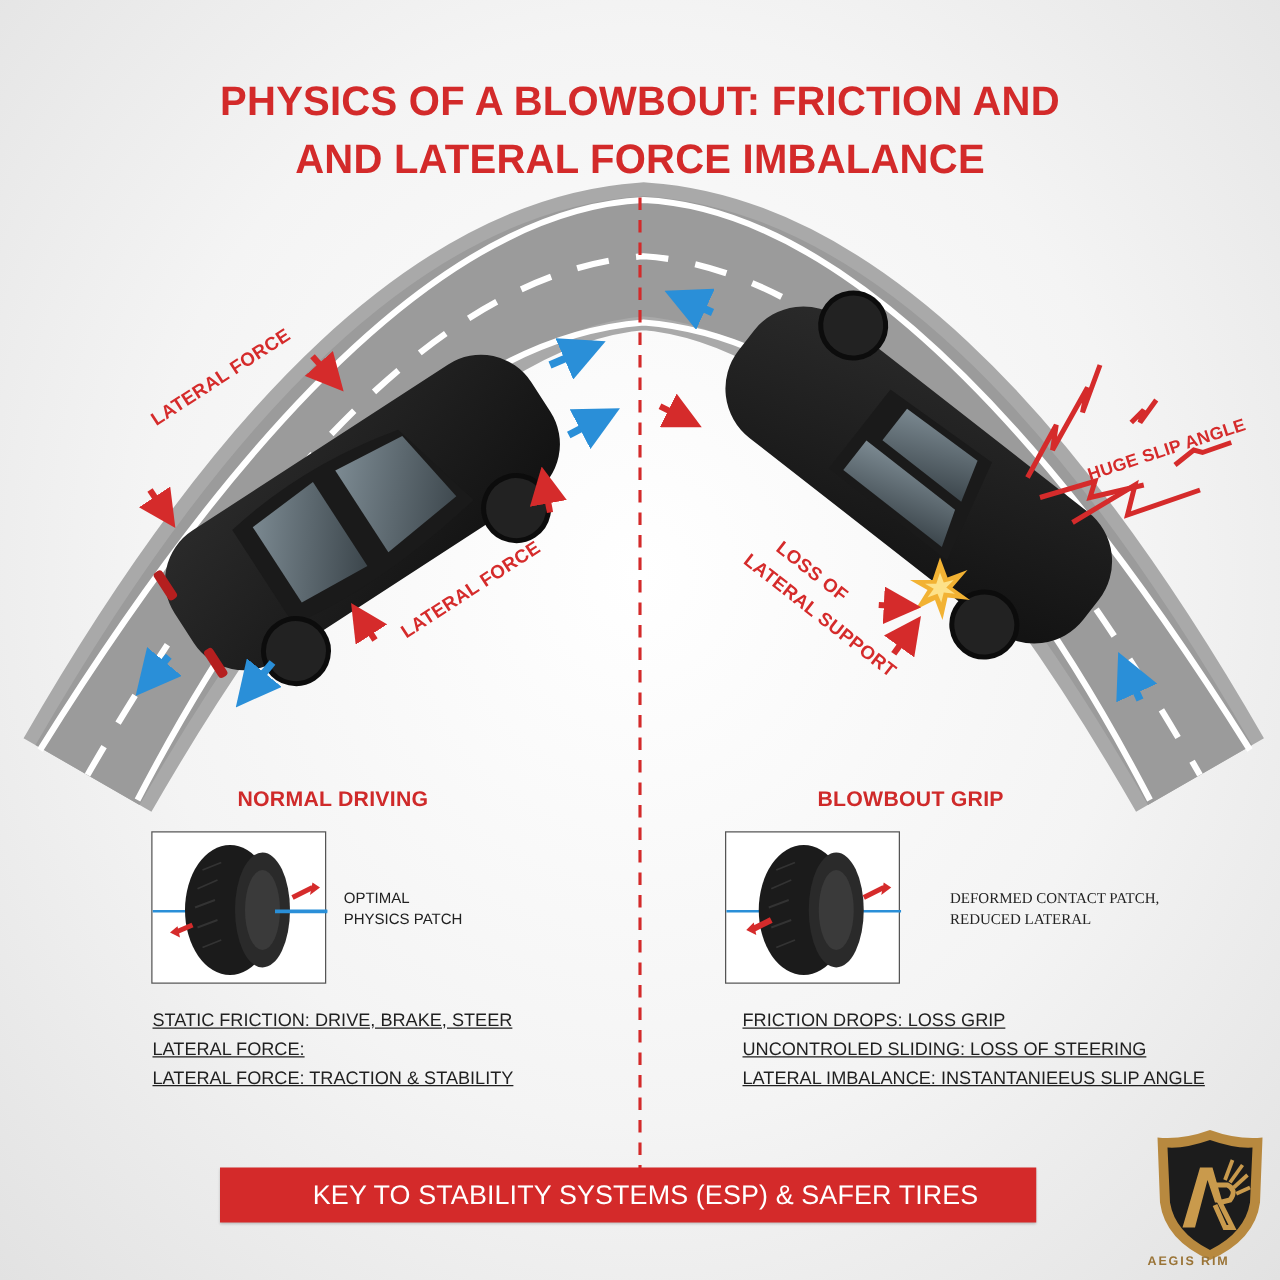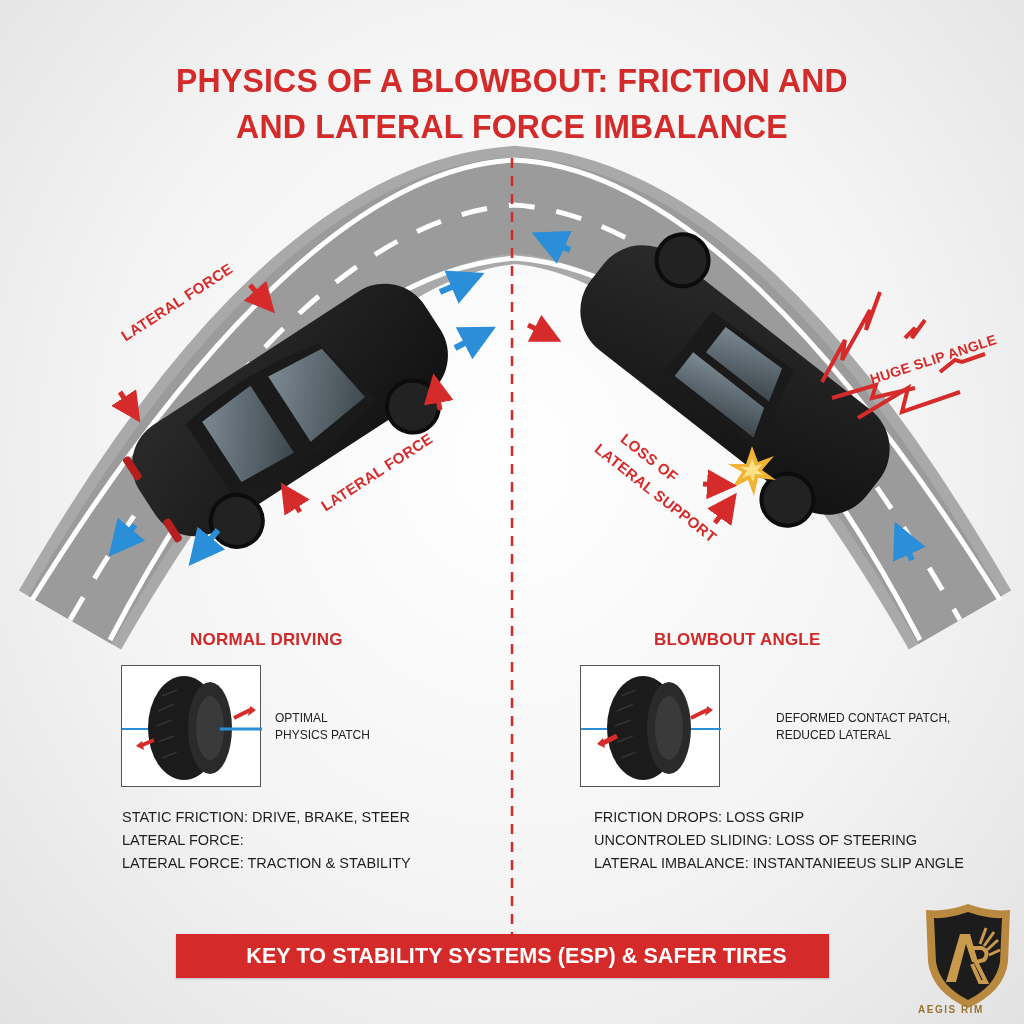--- a/index.html
+++ b/index.html
@@ -26,25 +26,25 @@
     position: absolute; color: #cf2a2a; font-weight: bold; font-size: 17px; letter-spacing: 0.2px;
   }
   .tire-box {
     position: absolute; width: 140px; height: 122px; border: 1.5px solid #555;
     background: #fff;
   }
   .tire-box svg { position: absolute; left: 0; top: 0; }
   .caption {
     position: absolute; color: #222; font-size: 12px; line-height: 17px;
   }
-  .list { position: absolute; color: #1f1f1f; font-size: 14.5px; line-height: 23px; }
+  .list { position: absolute; color: #1f1f1f; font-size: 14.5px; line-height: 23px; text-decoration: underline; }
   .list div { white-space: nowrap; }
   .banner {
     position: absolute; left: 176px; top: 934px; width: 400px; height: 44px;
-    background: #d42a2a; color: #fff; font-weight: bold; font-size: 21.5px;
+    background: #d42a2a; color: #fff; font-weight: normal; font-size: 21.5px;
     display: flex; align-items: center; justify-content: center;
     box-shadow: 0 1px 2px rgba(0,0,0,0.2); white-space: nowrap; letter-spacing: 0.1px;
     width: 653px;
     padding-left: 28px;
   }
   .logo { position: absolute; left: 920px; top: 900px; width: 96px; height: 124px; }
   .logo-text {
     position: absolute; left: 918px; top: 1004px; width: 100px; text-align: left;
     color: #9a7437; font-size: 10px; font-weight: bold; letter-spacing: 1.5px;
   }
@@ -172,41 +172,41 @@
 <div class="caption" style="left:275px; top:710px;">
   <div>OPTIMAL</div>
   <div>PHYSICS PATCH</div>
 </div>
 <div class="list" style="left:122px; top:806px;">
   <div>STATIC FRICTION: DRIVE, BRAKE, STEER</div>
   <div>LATERAL FORCE:</div>
   <div>LATERAL FORCE: TRACTION &amp; STABILITY</div>
 </div>
 
-<div class="section-head" style="left:654px; top:630px;">BLOWBOUT ANGLE</div>
+<div class="section-head" style="left:654px; top:630px;">BLOWBOUT GRIP</div>
 <div class="tire-box" style="left:580px; top:665px;">
   <svg width="140" height="122" viewBox="0 0 140 122">
     <line x1="0" y1="63" x2="140" y2="63" stroke="#2a8fd8" stroke-width="2"></line>
     <ellipse cx="62" cy="62" rx="36" ry="52" fill="#1b1b1b"></ellipse>
     <ellipse cx="88" cy="62" rx="22" ry="46" fill="#2a2a2a"></ellipse>
     <ellipse cx="88" cy="62" rx="14" ry="32" fill="#3a3a3a"></ellipse>
     <g stroke="#333" stroke-width="1.5">
       <line x1="40" y1="30" x2="55" y2="24"></line>
         <line x1="36" y1="45" x2="52" y2="38"></line>
       <line x1="34" y1="60" x2="50" y2="54"></line>
         <line x1="36" y1="76" x2="52" y2="70"></line>
       <line x1="40" y1="92" x2="55" y2="86"></line>
     </g>
     <line x1="110" y1="52" x2="126" y2="44" stroke="#d52b2b" stroke-width="4"></line>
     <polygon points="126,40 132,44 124,50" fill="#d52b2b"></polygon>
     <line x1="36" y1="70" x2="20" y2="78" stroke="#d52b2b" stroke-width="5"></line>
     <polygon points="16,78 22,72 24,82" fill="#d52b2b"></polygon>
   </svg>
 </div>
-<div class="caption" style="left:776px; top:710px;">
+<div class="caption" style="left:760px; top:710px;font-family:Liberation Serif, serif;">
   <div>DEFORMED CONTACT PATCH,</div>
   <div>REDUCED LATERAL</div>
 </div>
 <div class="list" style="left:594px; top:806px;">
   <div>FRICTION DROPS: LOSS GRIP</div>
   <div>UNCONTROLED SLIDING: LOSS OF STEERING</div>
   <div>LATERAL IMBALANCE: INSTANTANIEEUS SLIP ANGLE</div>
 </div>
 
 <div class="banner">

